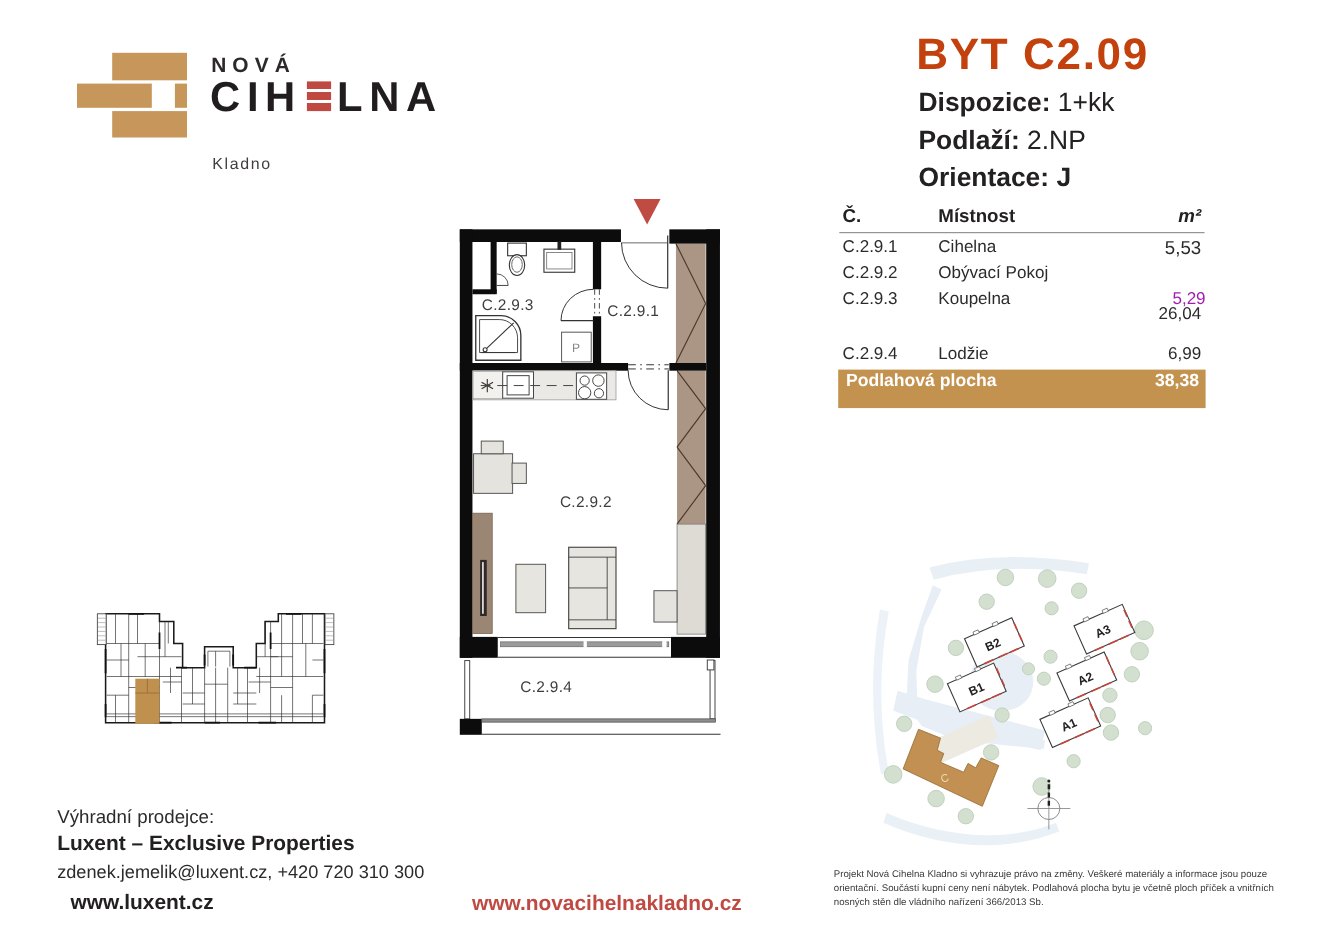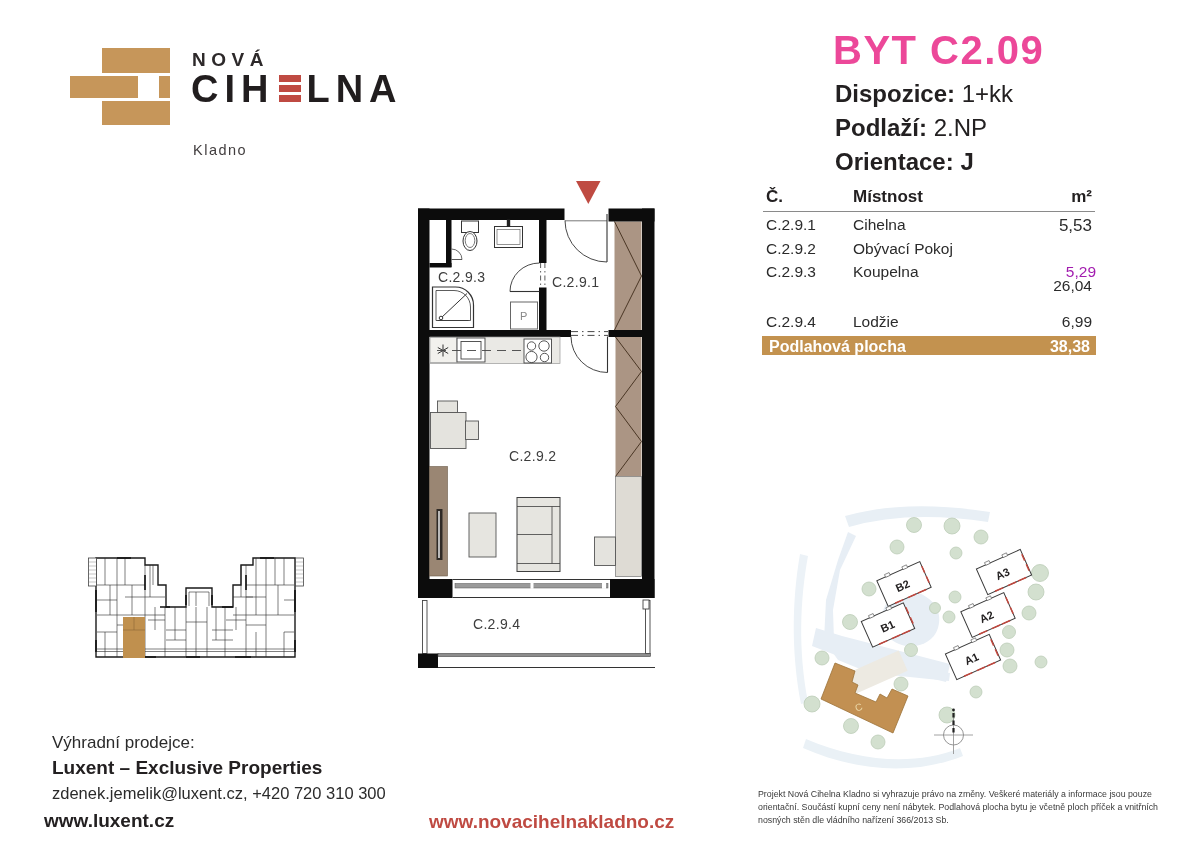--- a/index.html
+++ b/index.html
@@ -17,66 +17,66 @@
 <div class="abs" style="left:102px;top:100.5px;width:68px;height:24px;background:#c6965a;"></div>
 
 <div class="abs" style="left:158.5px;top:75.5px;width:11.5px;height:22px;background:#c6965a;"></div>
 
 <div class="abs" style="left:192px;top:48.5px;font-size:19px;font-weight:bold;letter-spacing:5.5px;color:#2d292a;">NOVÁ</div>
 
 <div class="abs" style="left:191px;top:67.5px;font-size:38px;font-weight:bold;letter-spacing:6px;color:#211d1e;">CIH<span style="display:inline-block;width:22px;height:27px;vertical-align:0;background:linear-gradient(to bottom,#bf4a42 0 7px,#fff 7px 10px,#bf4a42 10px 17px,#fff 17px 20px,#bf4a42 20px 27px);margin-left:5px;margin-right:5px;"></span>LNA</div>
 
 <div class="abs" style="left:193px;top:109px;font-size:14.5px;letter-spacing:1.5px;color:#413d3e;margin-top:33px;">Kladno</div>
 
-<div class="abs" style="left:833px;top:28px;font-size:40px;font-weight:bold;letter-spacing:1.5px;color:#ec4899;text-align:right;">BYT C2.09</div>
+<div class="abs" style="left:833px;top:28px;font-size:40px;font-weight:bold;letter-spacing:1.5px;color:#c2410c;text-align:right;">BYT C2.09</div>
 
 <div class="abs" style="left:835px;top:80px;font-size:24px;color:#232021;"><b>Dispozice:</b> 1+kk</div>
 
 <div class="abs" style="left:835px;top:114px;font-size:24px;color:#232021;"><b>Podlaží:</b> 2.NP</div>
 
 <div class="abs" style="left:835px;top:148px;font-size:24px;color:#232021;"><b>Orientace:</b> <b>J</b></div>
 
 <div class="abs" style="left:762px;top:185px;width:334px;height:175px;">
 
   <div class="abs" style="left:4px;top:2px;font-size:17px;font-weight:bold;color:#232021;">Č.</div>
   <div class="abs" style="left:91px;top:2px;font-size:17px;font-weight:bold;color:#232021;">Místnost</div>
-  <div class="abs" style="right:4px;top:2px;font-size:17px;font-weight:bold;color:#232021;">m²</div>
+  <div class="abs" style="right:4px;top:2px;font-size:17px;font-weight:bold;color:#232021;font-style:italic;">m²</div>
 
   <div class="abs" style="left:1px;top:26px;width:332px;height:1px;background:#8a8a8a;"></div>
 
   <div class="abs" style="left:4px;top:31px;font-size:15.5px;color:#2b2b2b;">C.2.9.1</div>
   <div class="abs" style="left:91px;top:31px;font-size:15.5px;color:#2b2b2b;">Cihelna</div>
   <div class="abs" style="right:4px;top:31px;font-size:17px;color:#2b2b2b;">5,53</div>
 
   <div class="abs" style="left:4px;top:54.5px;font-size:15.5px;color:#2b2b2b;">C.2.9.2</div>
   <div class="abs" style="left:91px;top:54.5px;font-size:15.5px;color:#2b2b2b;">Obývací Pokoj</div>
   <div class="abs" style="right:4px;top:60px;font-size:15.5px;color:#2b2b2b;margin-top:32px;">26,04</div>
 
   <div class="abs" style="left:4px;top:78px;font-size:15.5px;color:#2b2b2b;">C.2.9.3</div>
   <div class="abs" style="left:91px;top:78px;font-size:15.5px;color:#2b2b2b;">Koupelna</div>
   <div class="abs" style="right:0;top:78px;font-size:15.5px;color:#a21caf;">5,29</div>
 
 
   <div class="abs" style="left:4px;top:128px;font-size:15.5px;color:#2b2b2b;">C.2.9.4</div>
   <div class="abs" style="left:91px;top:128px;font-size:15.5px;color:#2b2b2b;">Lodžie</div>
   <div class="abs" style="right:4px;top:128px;font-size:15.5px;color:#2b2b2b;">6,99</div>
 
-  <div class="abs" style="left:0;top:150.5px;width:334px;height:19px;background:#c3924f;text-align:right;">
+  <div class="abs" style="left:0;top:150.5px;width:334px;height:35px;background:#c3924f;text-align:right;">
     <span class="abs" style="left:7px;top:2px;font-size:16px;font-weight:bold;color:#ffffff;">Podlahová plocha</span>
     <span class="abs" style="right:6px;top:2px;font-size:16px;font-weight:bold;color:#ffffff;">38,38</span>
   </div>
 </div>
 
 <div class="abs" style="left:52px;top:733px;font-size:17px;color:#2b2b2b;">Výhradní prodejce:</div>
 
 <div class="abs" style="left:52px;top:757px;font-size:19px;font-weight:bold;color:#232021;">Luxent – Exclusive Properties</div>
 
 <div class="abs" style="left:52px;top:784px;font-size:16.5px;color:#2b2b2b;">zdenek.jemelik@luxent.cz, +420 720 310 300</div>
 
-<div class="abs" style="left:44px;top:810px;font-size:19px;font-weight:bold;color:#232021;">www.luxent.cz</div>
+<div class="abs" style="left:64px;top:810px;font-size:19px;font-weight:bold;color:#232021;">www.luxent.cz</div>
 
 <div class="abs" style="left:429px;top:811px;font-size:19px;font-weight:bold;color:#bf4a42;">www.novacihelnakladno.cz</div>
 
 <div class="abs" style="left:758px;top:788px;width:417px;font-size:8.8px;line-height:13.2px;color:#3a3a3a;">Projekt Nová Cihelna Kladno si vyhrazuje právo na změny. Veškeré materiály a informace jsou pouze orientační. Součástí kupní ceny není nábytek. Podlahová plocha bytu je včetně ploch příček a vnitřních nosných stěn dle vládního nařízení 366/2013 Sb.</div>
 
 <svg class="abs" style="left:0;top:0;" width="1200" height="846" viewBox="0 0 1200 846">
 
 <polygon points="576,181 600.5,181 588.3,204" fill="#bf4b42"></polygon>
 
 <g>

